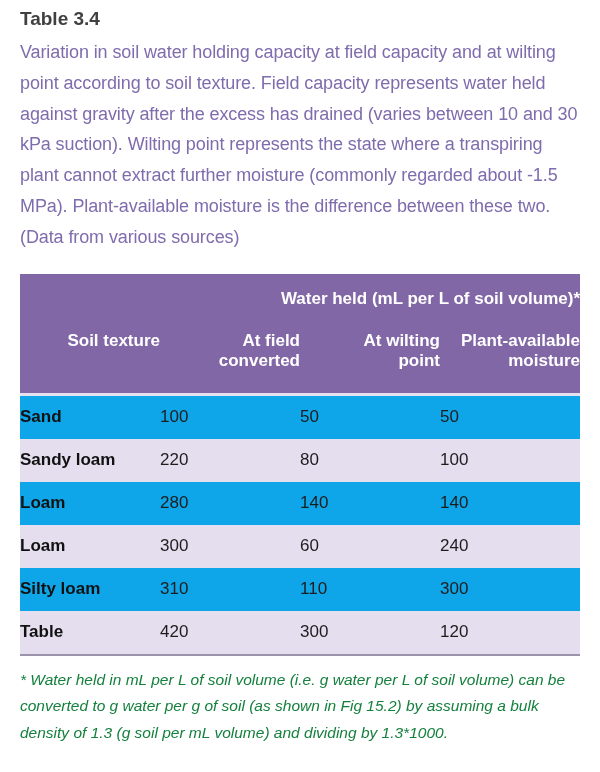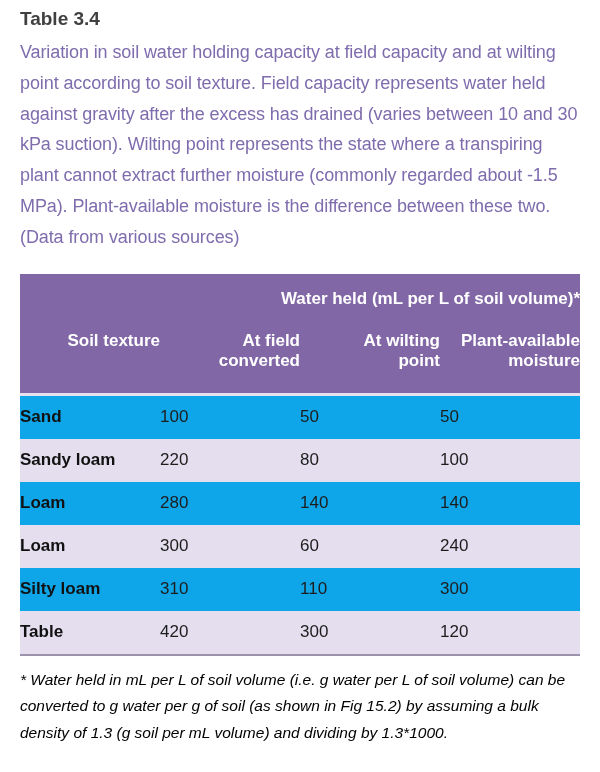--- a/index.html
+++ b/index.html
@@ -75,21 +75,21 @@
   tbody td.texture {
     font-weight: bold;
     color: #111111;
   }
   tr.row-dark td { background: #0ea5e9; }
   tr.row-light td { background: #e4deee; }
   tbody tr:last-child td { border-bottom: 2px solid #9c92ac; }
   .footnote {
     font-size: 15.5px;
     font-style: italic;
-    color: #000000;
+    color: #15803d;
     line-height: 26.5px;
     margin: 11px 0 0 0;
     width: 560px;
   }
 </style>
 </head>
 <body>
 
 <div class="page">
 

